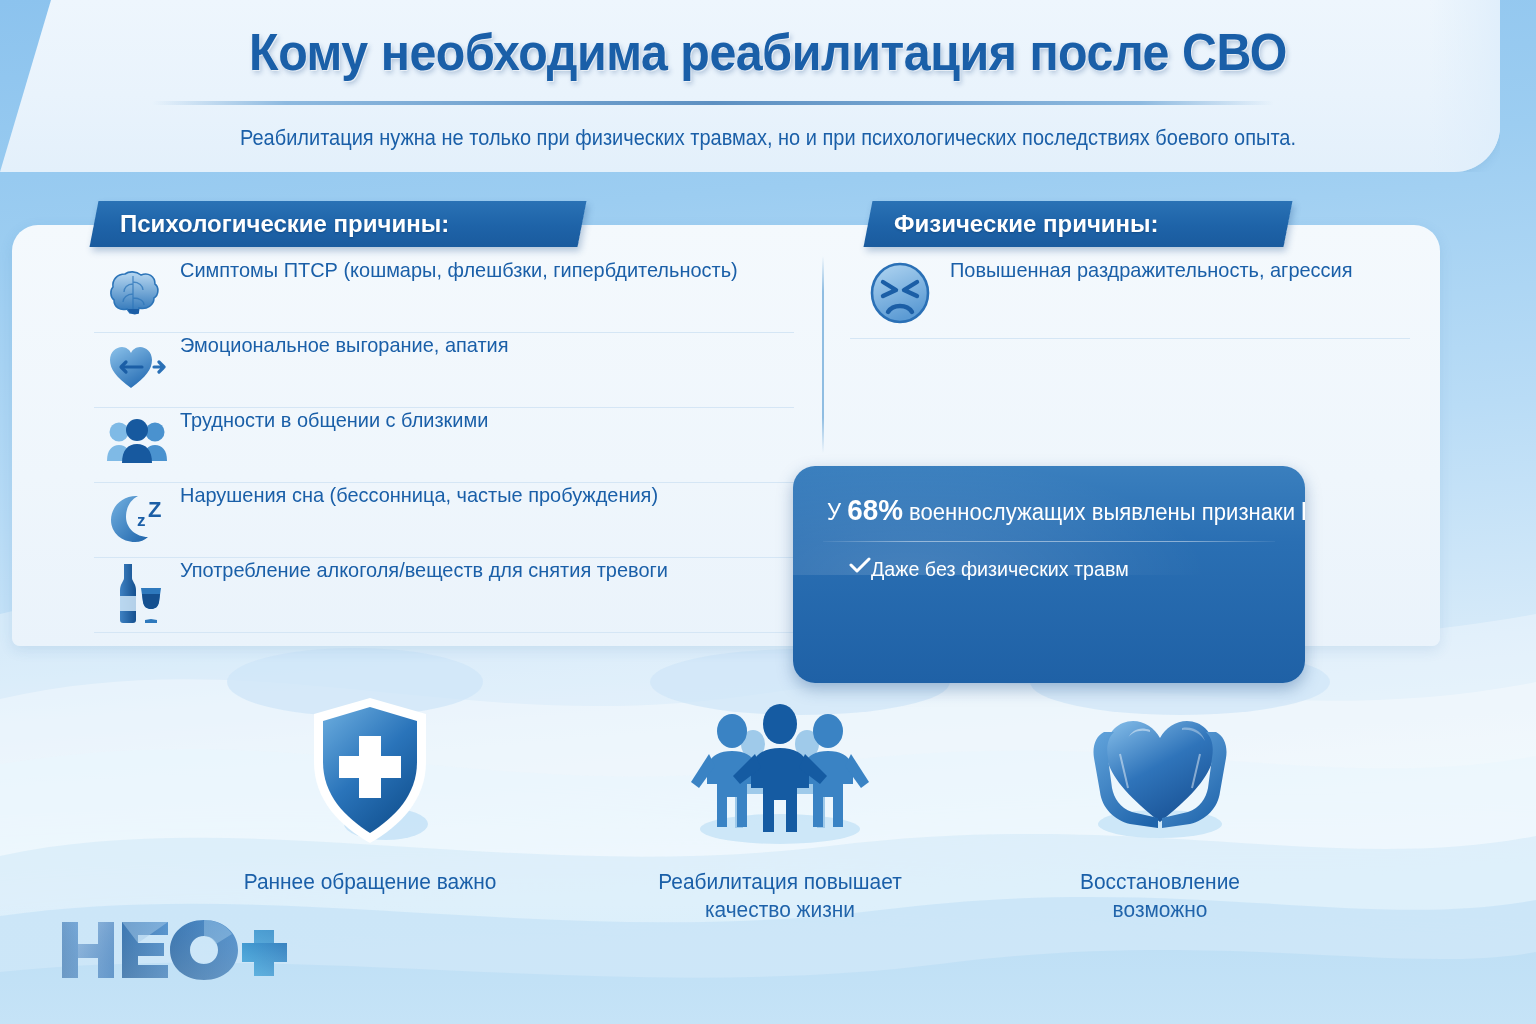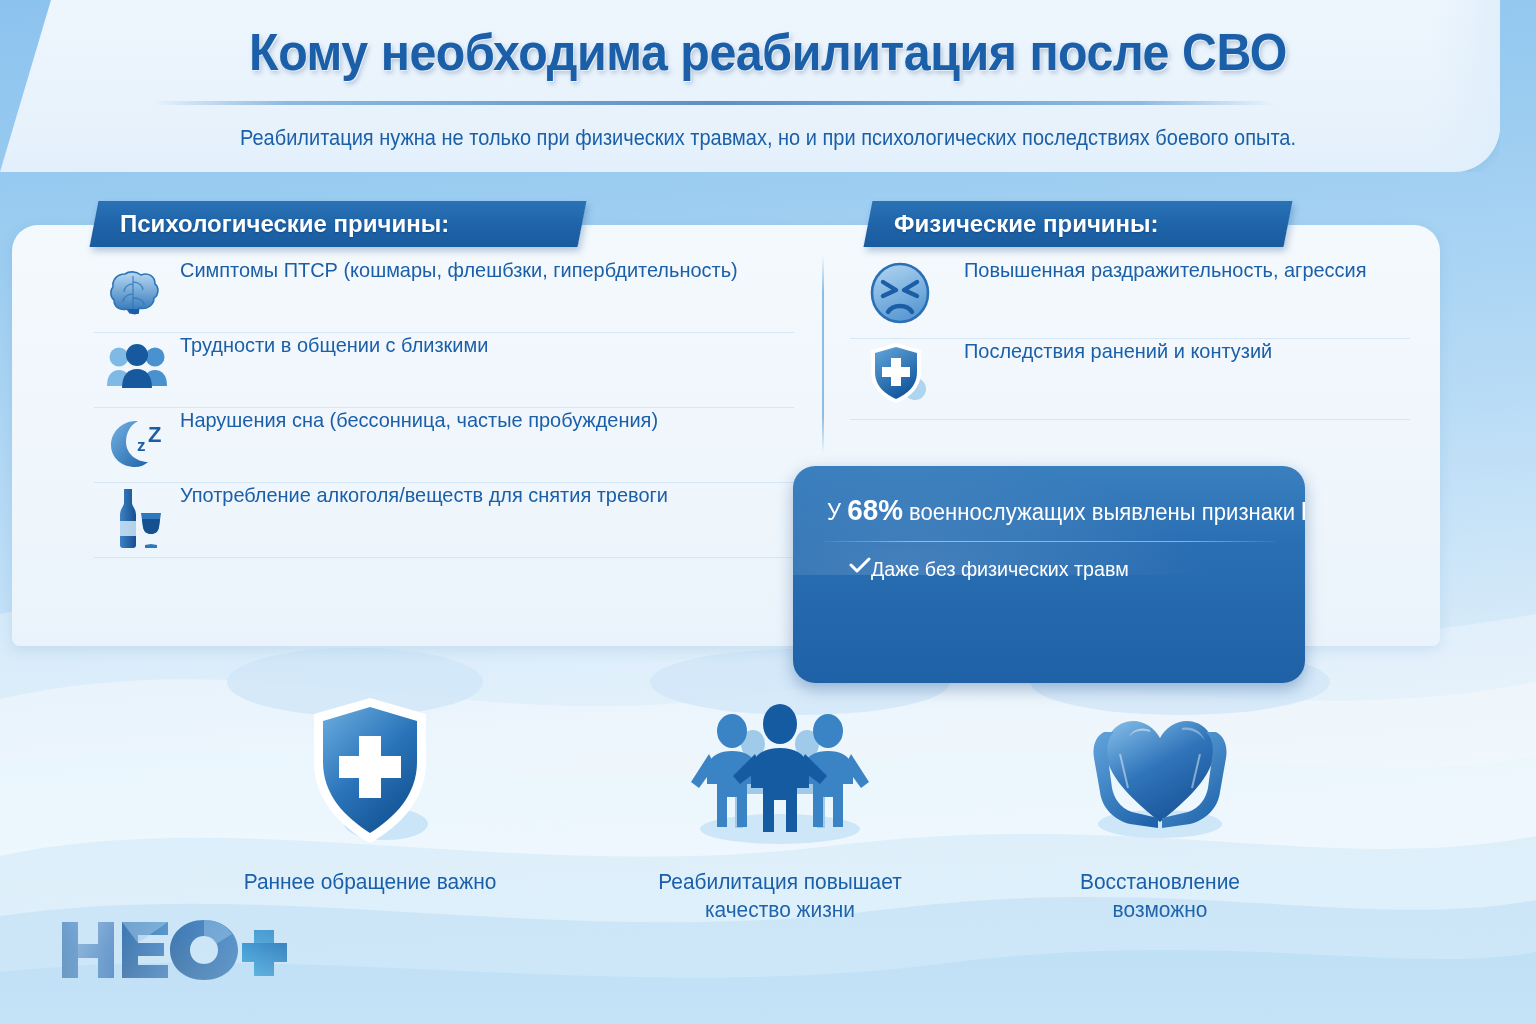--- a/index.html
+++ b/index.html
@@ -90,21 +90,21 @@
     position:relative;display:flex;align-items:flex-start;
     border-bottom:1px solid #d5e6f5;
     min-height:74px;
   }
   .row:last-child{border-bottom:1px solid #d5e6f5;}
   .row .ico{width:86px;min-width:86px;height:70px;display:flex;align-items:center;justify-content:center;}
   .row .txt{
     font-size:21px;color:#1a5fa8;font-weight:400;line-height:1.15;
     transform:scaleX(.95);transform-origin:left center;white-space:nowrap;
   }
-  #list-phys .row{min-height:80px;gap:14px;}
+  #list-phys .row{min-height:80px;}
   #list-phys .row .ico{width:100px;min-width:100px;}
 
   
   .statbox{
     position:absolute;left:793px;top:466px;width:512px;height:217px;
     background:linear-gradient(180deg,#3a7fbe 0%,#2a6fb3 35%,#1f61a6 100%);
     border-radius:22px;
     box-shadow:0 6px 16px rgba(25,75,135,.35);
     overflow:hidden;
     text-align:right;
@@ -201,20 +201,37 @@
               </linearGradient>
             </defs>
           <path d="M16 6 C8 6 3 12 4 19 C1 22 1 29 5 32 C5 39 11 43 18 41 L21 45 L29 45 L30 40 C38 42 45 37 45 30 C50 27 50 19 46 16 C46 8 39 4 32 7 C27 3 20 3 16 6 Z" fill="url(#gBrain)" stroke="#2c74b8" stroke-width="1.6"></path>
           <path d="M24 8 L24 44 M24 16 C18 16 15 20 15 24 M24 26 C18 26 14 30 14 34 M24 14 C30 14 34 18 34 22 M24 30 C31 30 35 33 35 37" fill="none" stroke="#2c74b8" stroke-width="1.3" opacity=".75"></path>
           <path d="M19 41 C20 46 26 48 30 45 L30 41 Z" fill="#1b5ea6"></path>
         </svg>
       </div>
       <div class="txt">Симптомы ПТСР (кошмары, флешбзки, гипербдительность)</div>
     </div>
 
+    <div class="row">
+      <div class="ico">
+        <svg width="58" height="50" viewBox="0 0 58 50">
+          <defs>
+              <linearGradient id="gHeart" x1="0" y1="0" x2="0.6" y2="1">
+            <stop offset="0" stop-color="#8cc2ea"></stop>
+                <stop offset="1" stop-color="#2a70b6"></stop>
+              </linearGradient>
+            </defs>
+          <path d="M23 45 C8 34 2 26 2 17 C2 9 8 4 14 4 C18 4 22 7 23 10 C24 7 28 4 32 4 C38 4 44 9 44 17 C44 26 38 34 23 45 Z" fill="url(#gHeart)"></path>
+          <path d="M14 24 L34 24" stroke="#1b5ea6" stroke-width="3.2" fill="none" stroke-linecap="round"></path>
+          <path d="M18 19 L13 24 L18 29" stroke="#1b5ea6" stroke-width="3.2" fill="none" stroke-linecap="round" stroke-linejoin="round"></path>
+          <path d="M46 24 L56 24 M51 19 L56 24 L51 29" stroke="#2a70b6" stroke-width="3.2" fill="none" stroke-linecap="round" stroke-linejoin="round"></path>
+        </svg>
+      </div>
+      <div class="txt">Эмоциональное выгорание, апатия</div>
+    </div>
 
     <div class="row">
       <div class="ico">
         <svg width="62" height="48" viewBox="0 0 62 48">
           <circle cx="13" cy="13" r="9.5" fill="#7fbae6"></circle>
           <path d="M1 42 C1 31 6 26 13 26 C20 26 25 31 25 42 Z" fill="#7fbae6"></path>
           <circle cx="49" cy="13" r="9.5" fill="#4a92cf"></circle>
           <path d="M37 42 C37 31 42 26 49 26 C56 26 61 31 61 42 Z" fill="#4a92cf"></path>
           <circle cx="31" cy="11" r="11" fill="#17599f"></circle>
           <path d="M16 44 C16 31 22 25 31 25 C40 25 46 31 46 44 Z" fill="#17599f"></path>
@@ -273,37 +290,20 @@
             </defs>
           <ellipse cx="31" cy="31" rx="28" ry="29" fill="url(#gFace)" stroke="#2a70b6" stroke-width="2.6"></ellipse>
           <path d="M14 20 L27 28 L14 34" stroke="#1b5ea6" stroke-width="4.4" fill="none" stroke-linecap="round" stroke-linejoin="round"></path>
           <path d="M48 20 L35 28 L48 34" stroke="#1b5ea6" stroke-width="4.4" fill="none" stroke-linecap="round" stroke-linejoin="round"></path>
           <path d="M19 50 C24 42 38 42 43 50" stroke="#1b5ea6" stroke-width="4.4" fill="none" stroke-linecap="round"></path>
         </svg>
       </div>
       <div class="txt">Повышенная раздражительность, агрессия</div>
     </div>
 
-    <div class="row">
-      <div class="ico">
-        <svg width="66" height="66" viewBox="0 0 66 66">
-          <defs>
-              <linearGradient id="gShield" x1="0" y1="0" x2="0.5" y2="1">
-            <stop offset="0" stop-color="#64a6da"></stop>
-                <stop offset="1" stop-color="#14589f"></stop>
-              </linearGradient>
-            </defs>
-          <circle cx="48" cy="48" r="11" fill="#a6cfee" opacity=".9"></circle>
-          <path d="M29 2 L54 9 L54 31 C54 47 42 57 29 62 C16 57 4 47 4 31 L4 9 Z" fill="#ffffff"></path>
-          <path d="M29 6 L50 12 L50 31 C50 45 40 53 29 58 C18 53 8 45 8 31 L8 12 Z" fill="url(#gShield)"></path>
-          <path d="M24 17 L34 17 L34 26 L43 26 L43 36 L34 36 L34 45 L24 45 L24 36 L15 36 L15 26 L24 26 Z" fill="#ffffff"></path>
-        </svg>
-      </div>
-      <div class="txt">Последствия ранений и контузий</div>
-    </div>
 
   </div>
 
   <div class="statbox">
     <div class="stat-head">
       <span>У </span><b>68%</b><span> военнослужащих выявлены признаки </span><span class="tail">ПТСР</span>
     </div>
     <div class="stat-rule"></div>
 
     <div class="stat-item">

